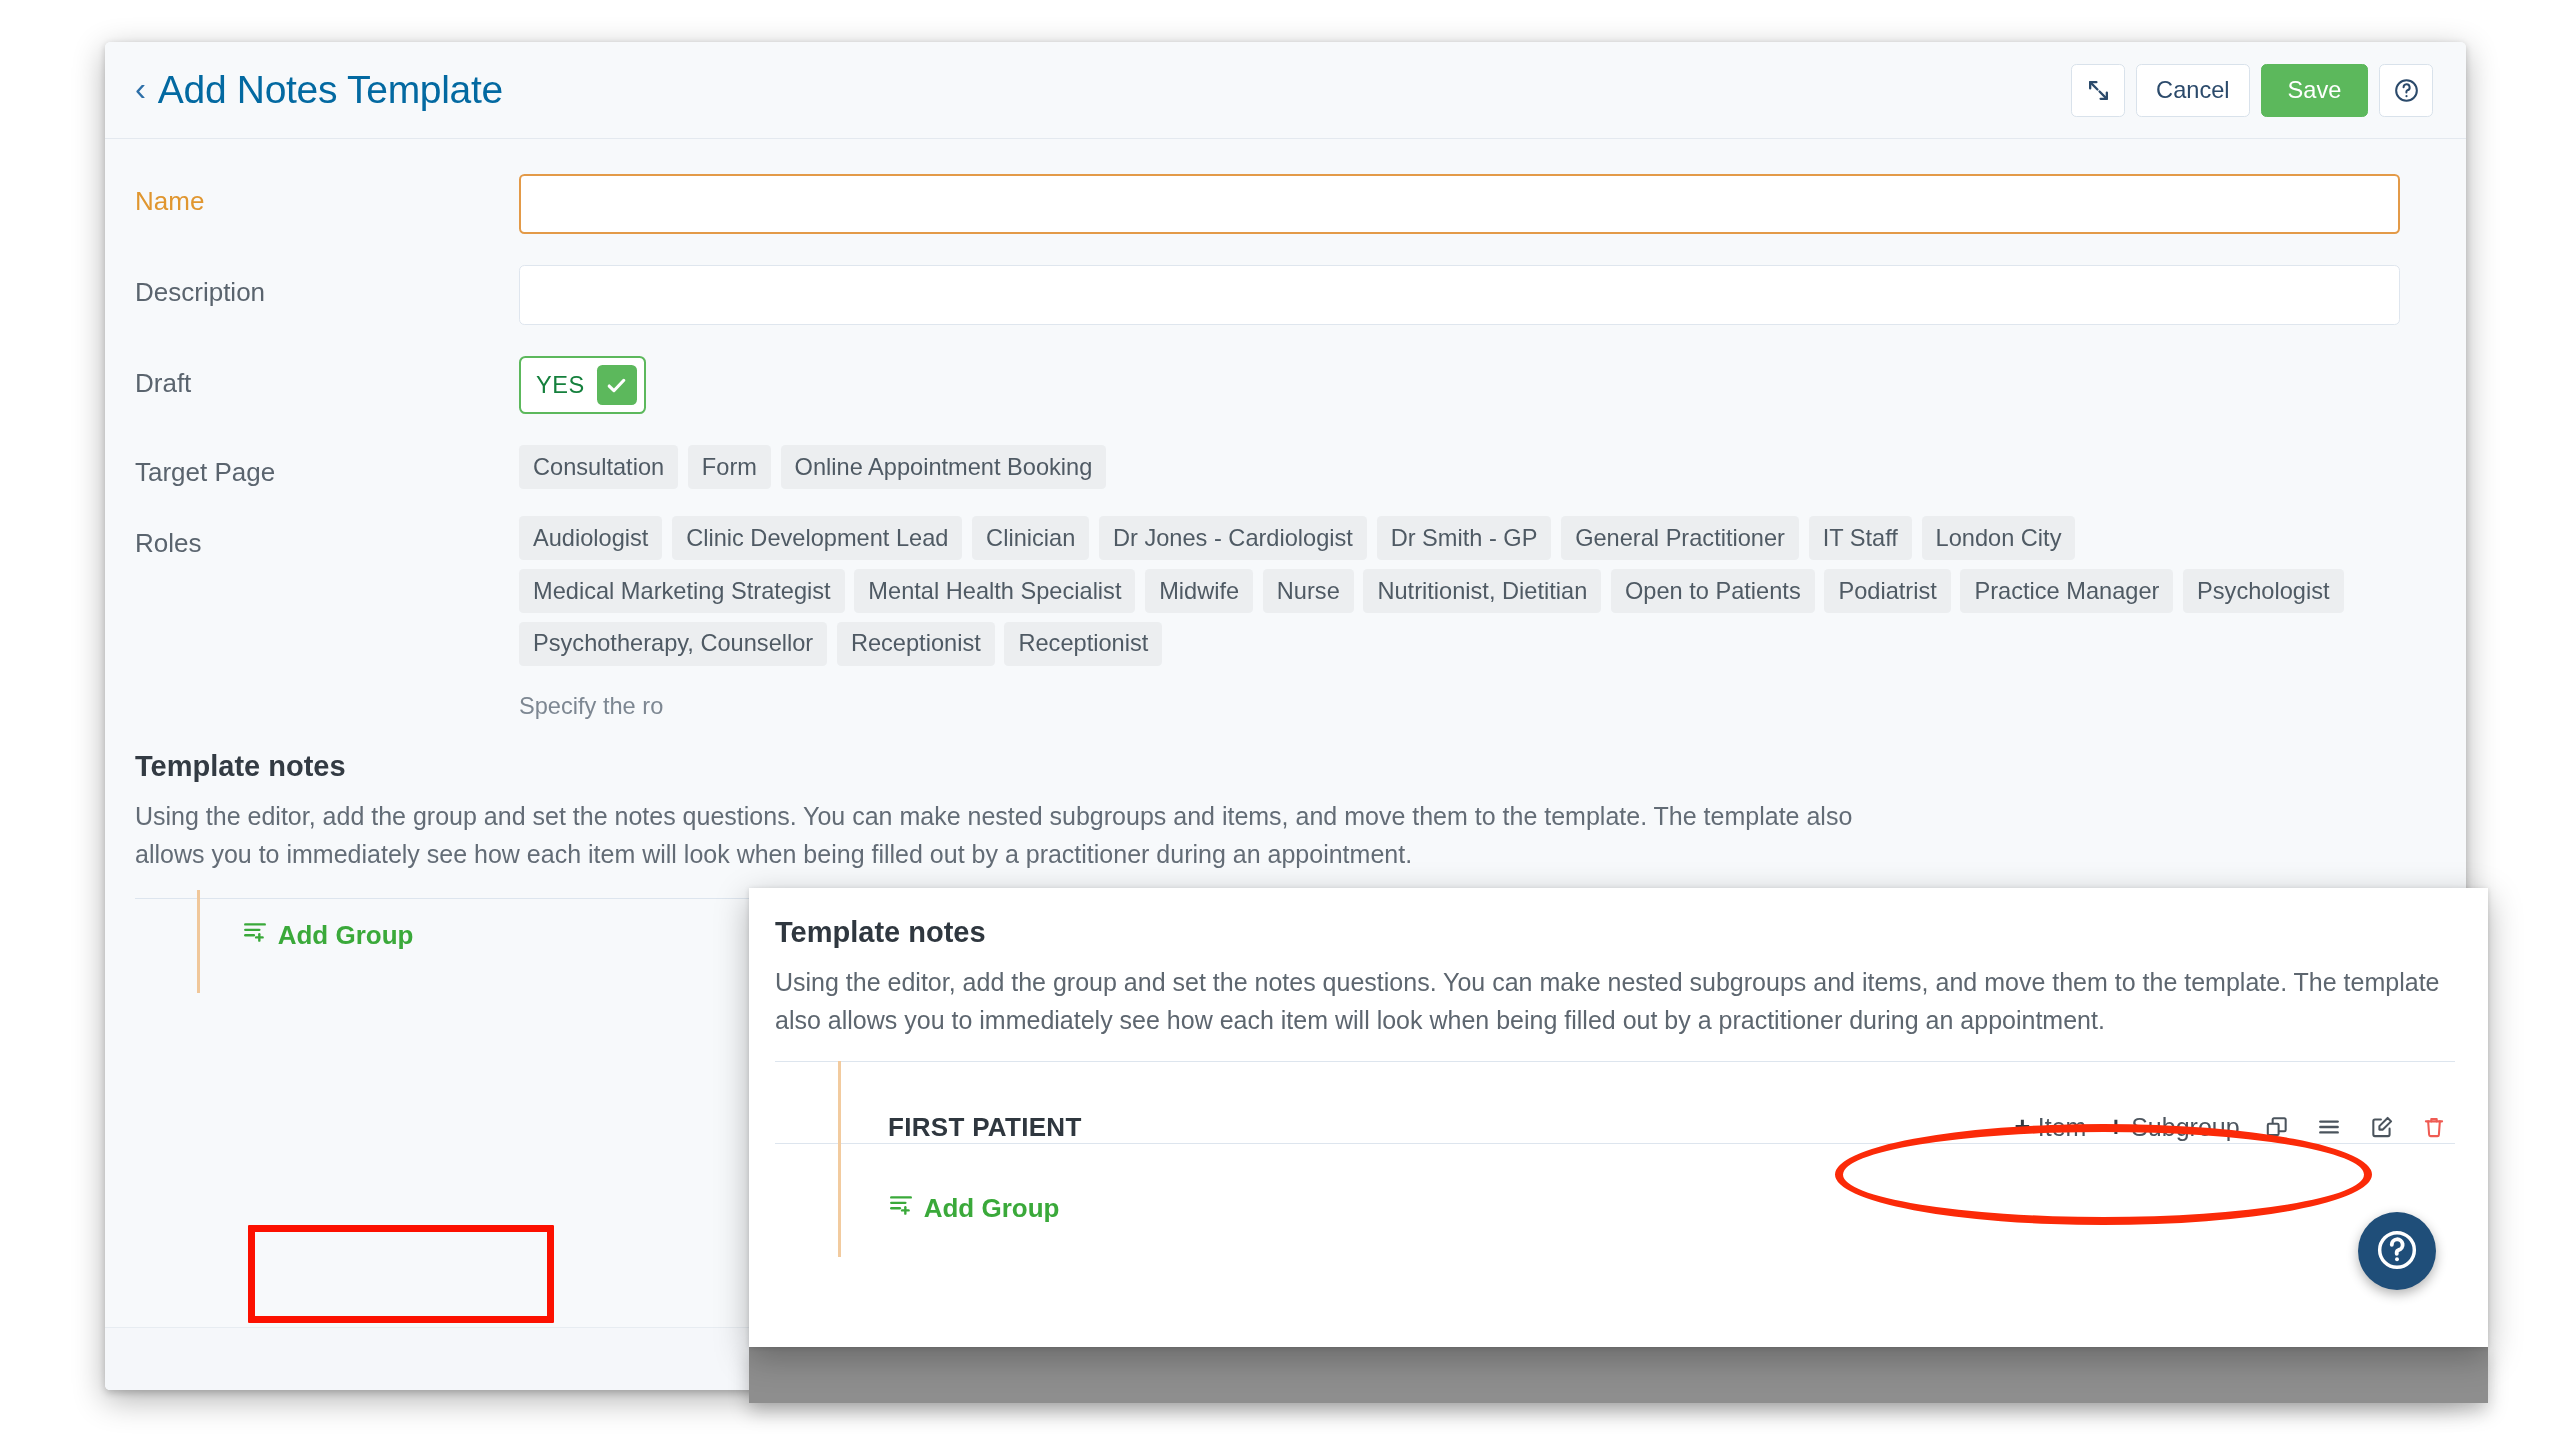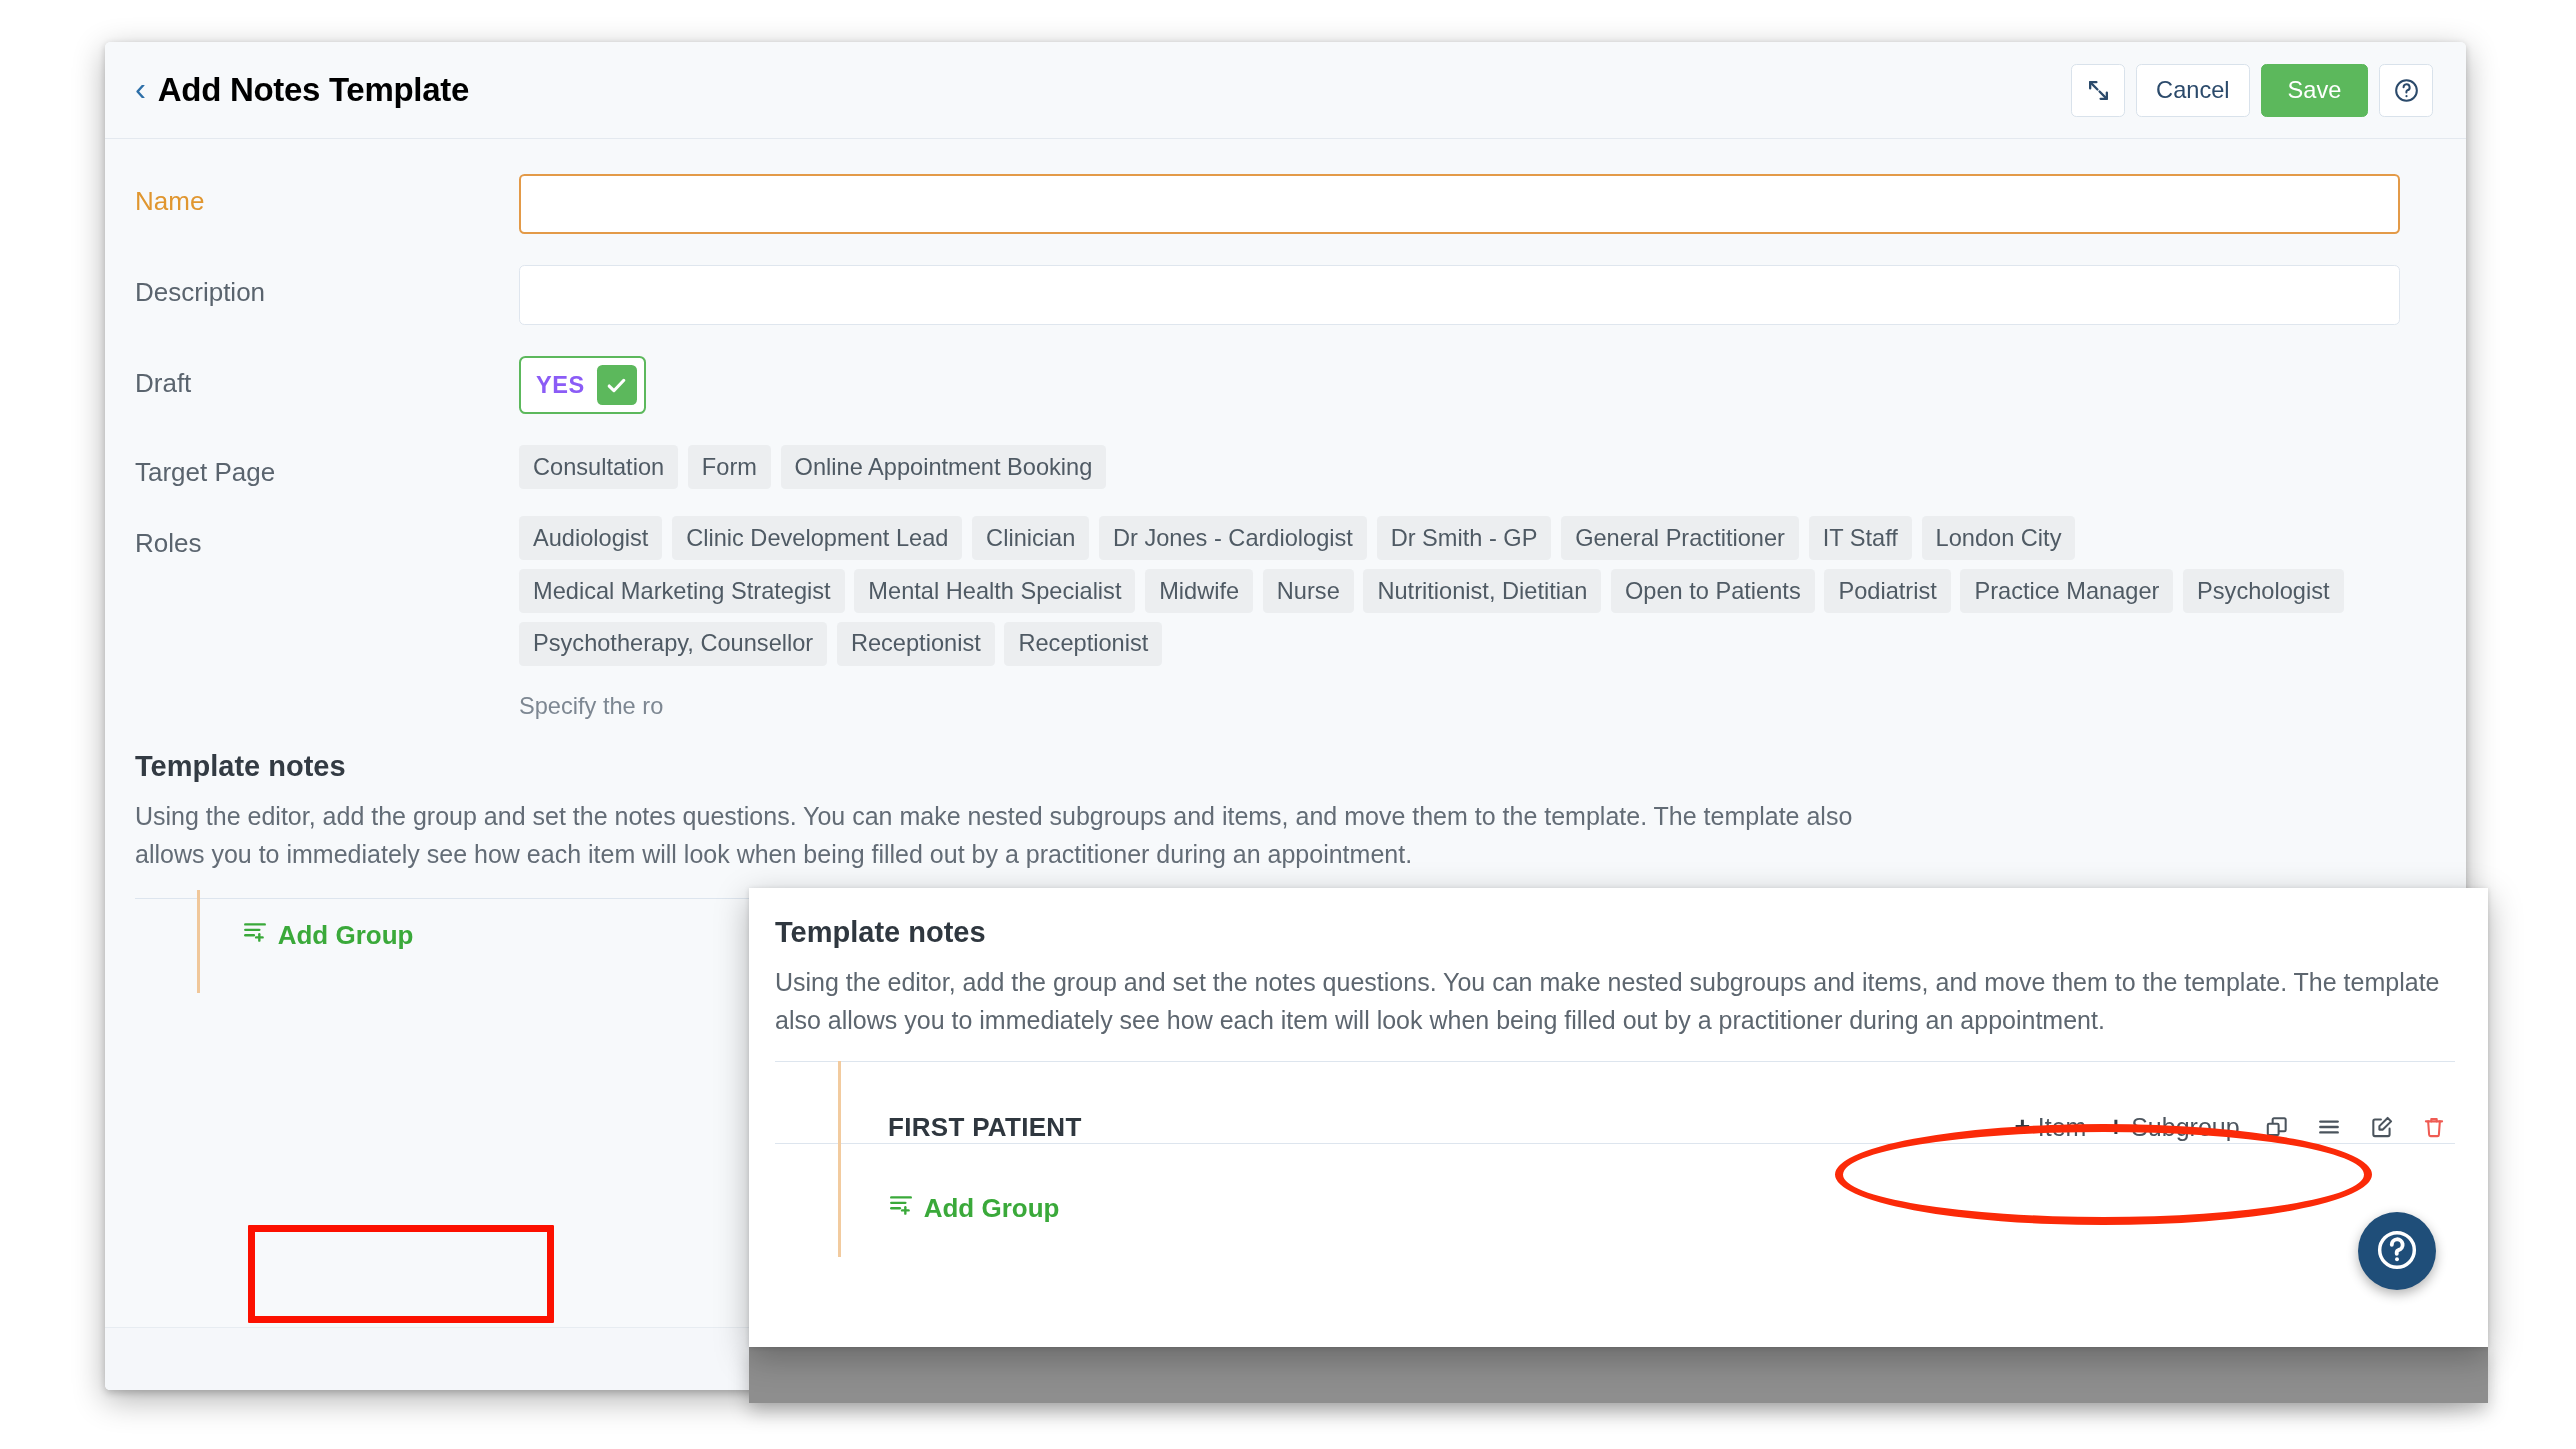--- a/index.html
+++ b/index.html
@@ -27,21 +27,21 @@
     border-bottom: 1.6px solid #e4e9ef;
     display: flex; align-items: center; justify-content: space-between;
     padding: 0 33px 0 30px;
   }
   .title-wrap { display: flex; align-items: center; gap: 11.8px; }
   .back-chevron {
     font-size: 33px; color: #2d6fa8; line-height: 1; font-weight: 400;
     margin-top: -3.2px;
   }
   .page-title {
-    font-size: 33px; font-weight: bold; color: #000000; letter-spacing: -0.3px;
+    font-size: 39px; font-weight: normal; color: #0369a1; letter-spacing: -0.3px;
   }
   .header-actions { display: flex; align-items: center; gap: 10.7px; }
   .hbtn {
     background: #ffffff; border: 1.1px solid #d9e2eb; border-radius: 5.4px;
     height: 53px; display: flex; align-items: center; justify-content: center;
     color: #2b4a6b; font-size: 23.6px; font-weight: normal;
     padding: 0 19.3px;
   }
   .hbtn.icon-only { width: 54px; padding: 0; }
   .hbtn.save {
@@ -66,21 +66,21 @@
     background: #ffffff; border: 1.6px solid #dfe6ee; border-radius: 5.4px;
   }
   .text-input.invalid { border: 2.1px solid #e39a48; }
 
   .toggle {
     display: inline-flex; align-items: center; gap: 11.8px;
     border: 2.1px solid #5cb85c; border-radius: 6.4px;
     background: #ffffff; padding: 5.4px 7.5px 5.4px 15px;
     height: 58px;
   }
-  .toggle-label { font-size: 23.6px; color: #8b5cf6; font-weight: bold; letter-spacing: 0.5px; }
+  .toggle-label { font-size: 23.6px; color: #15803d; font-weight: normal; letter-spacing: 0.5px; }
   .toggle-box {
     width: 40px; height: 40px; background: #5cb85c; border-radius: 5.4px;
     display: flex; align-items: center; justify-content: center;
   }
 
   .chips { display: flex; flex-wrap: wrap; gap: 8.6px 9.7px; max-width: 1889px; }
   .chip {
     background: #eceef0; border-radius: 4.3px;
     padding: 8.6px 14px; font-size: 23.6px; color: #4f5a64;
     white-space: nowrap;

